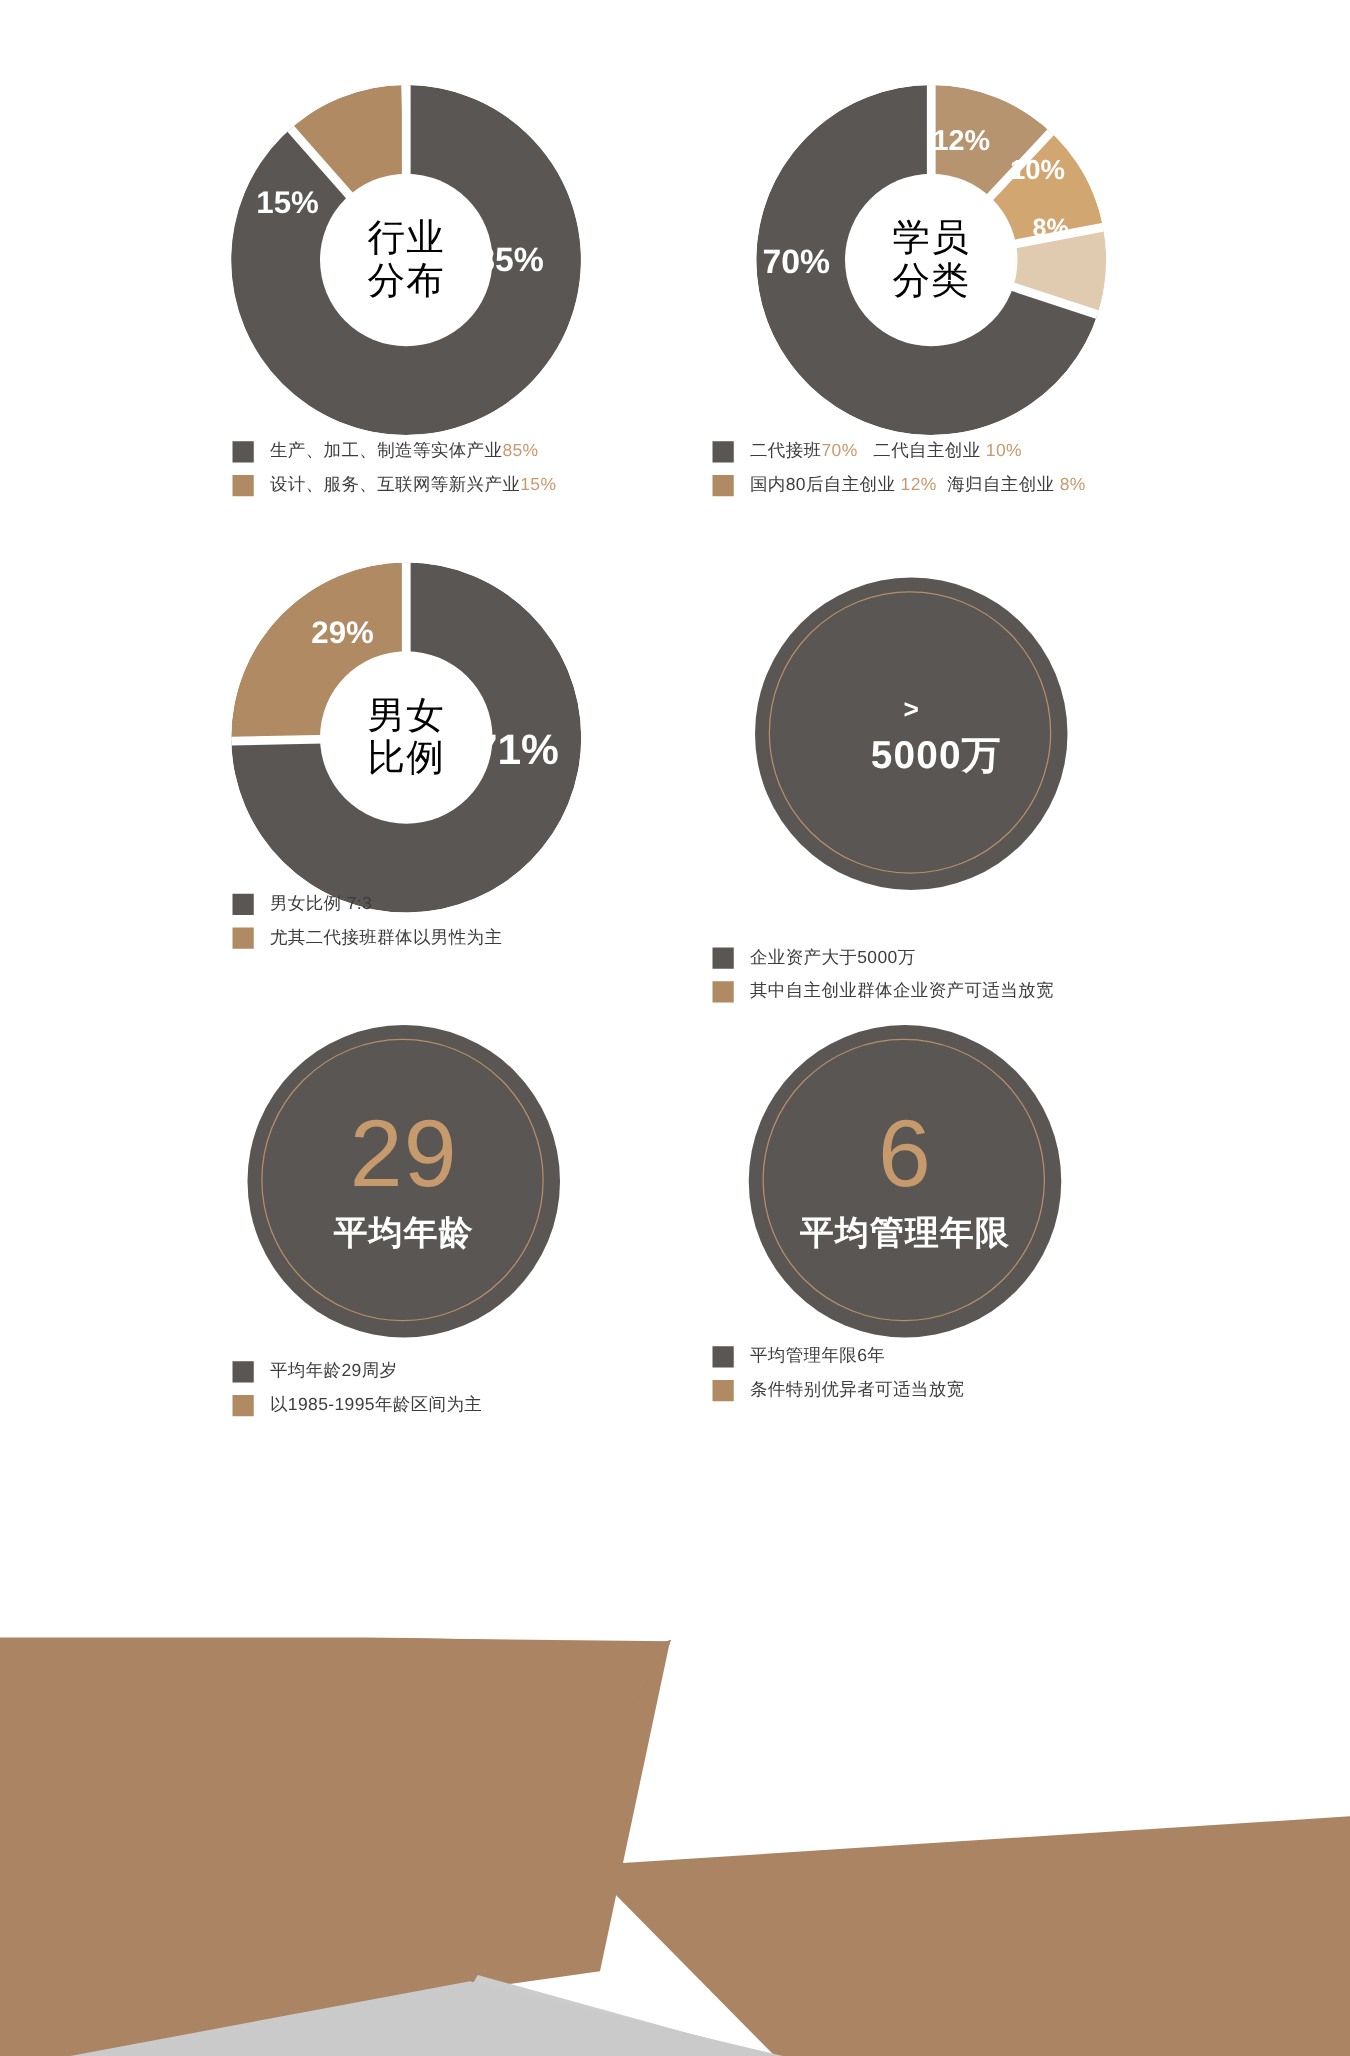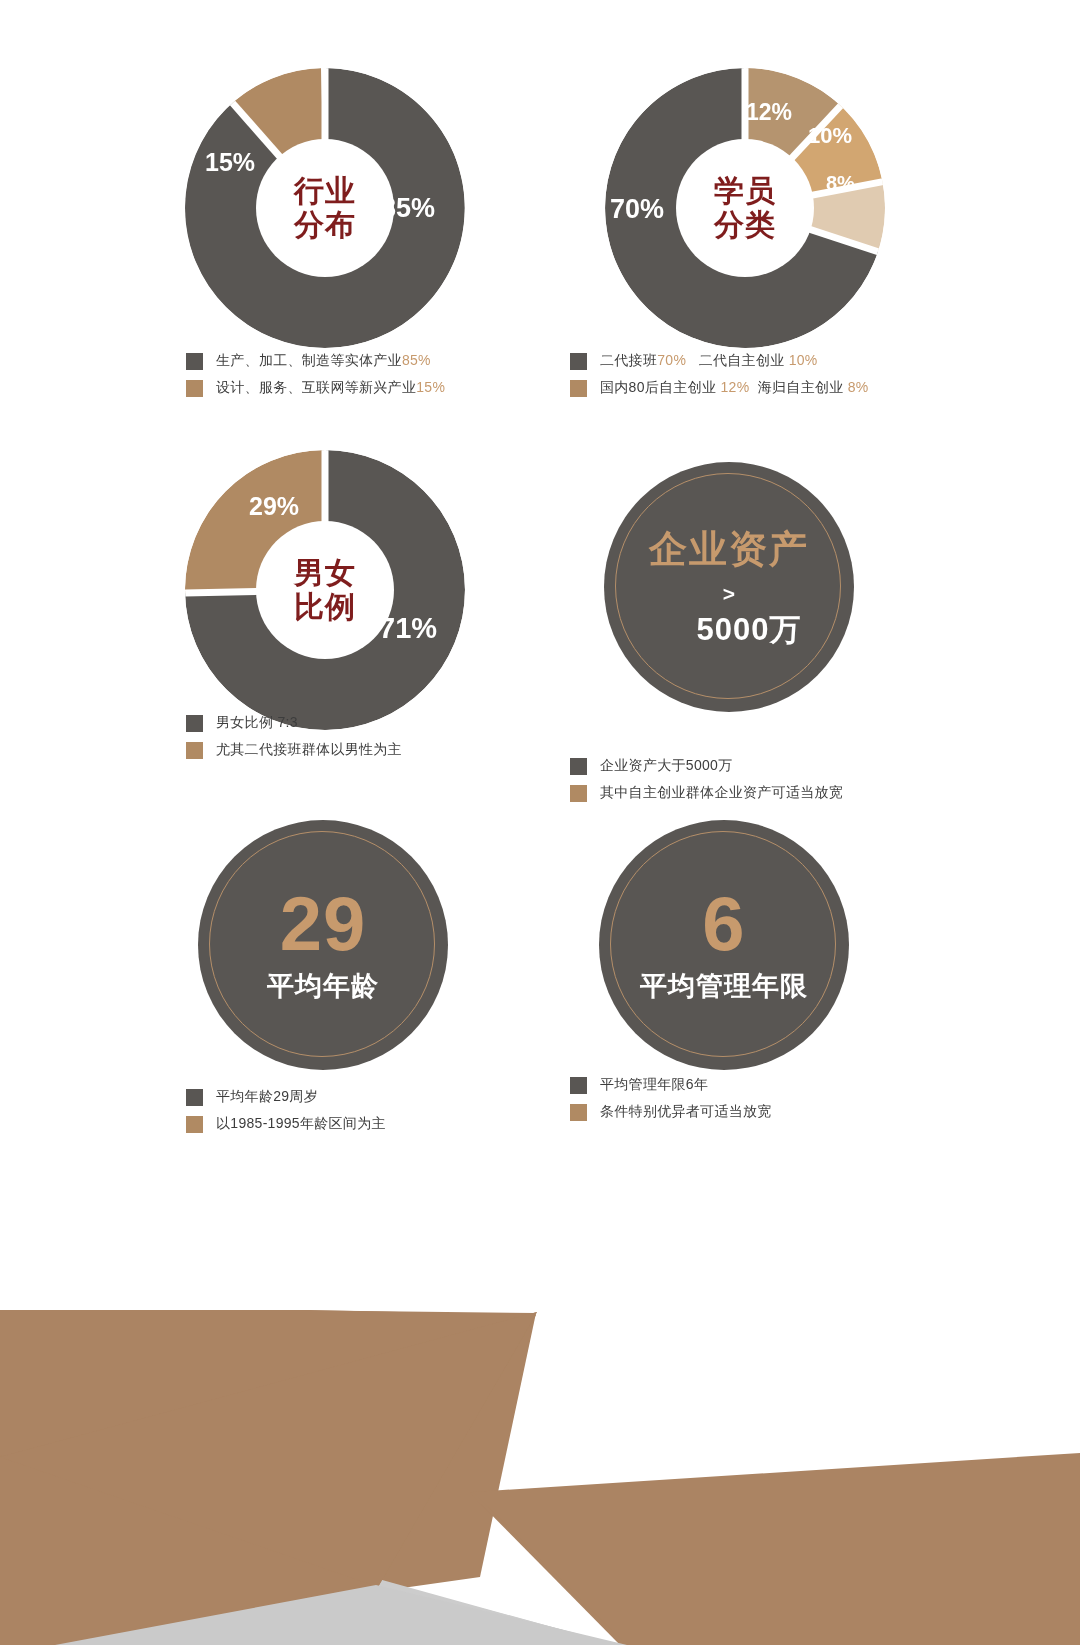--- a/index.html
+++ b/index.html
@@ -18,21 +18,21 @@
   .donut{
     position:absolute;left:0;top:0;width:280px;height:280px;border-radius:50%;
   }
   .donut-hole{
     position:absolute;left:50%;top:50%;transform:translate(-50%,-50%);
     width:138px;height:138px;border-radius:50%;background:#ffffff;
     display:flex;flex-direction:column;align-items:center;justify-content:center;
     line-height:1.12;
   }
   .donut-hole span{
-    font-size:30px;font-weight:700;color:#7f1d1d;letter-spacing:1px;
+    font-size:30px;font-weight:400;color:#000000;letter-spacing:1px;
   }
 
   .pct{
     position:absolute;color:#ffffff;font-weight:700;
     text-shadow:none;
     white-space:nowrap;
   }
 
   
   .statcircle{
@@ -48,21 +48,21 @@
   .stat-title{
     font-size:38px;font-weight:700;color:#c79a6d;letter-spacing:2px;z-index:2;
   }
   .stat-gt{
     font-size:21px;color:#ffffff;font-weight:600;margin:7px 0 3px;z-index:2;
   }
   .stat-value{
     font-size:31px;color:#ffffff;font-weight:700;letter-spacing:1px;z-index:2;margin-left:40px;
   }
   .stat-bignum{
-    font-size:76px;font-weight:700;color:#c79a6d;line-height:1;z-index:2;
+    font-size:76px;font-weight:400;color:#c79a6d;line-height:1;z-index:2;
     letter-spacing:1px;
   }
   .stat-caption{
     font-size:27px;font-weight:700;color:#ffffff;letter-spacing:1px;
     margin-top:6px;z-index:2;
   }
 
   
   .legend{position:absolute;}
   .legend-row{display:flex;align-items:center;margin-bottom:9px;}
@@ -156,29 +156,28 @@
         <path d="M 140 140 L 140 0 A 140 140 0 1 1 0 143 Z" fill="#595653"></path>
 
         <path d="M 140 140 L 0 143 A 140 140 0 0 1 140 0 Z" fill="#b08a63"></path>
         <line x1="140" y1="140" x2="140" y2="-4" stroke="#ffffff" stroke-width="7"></line>
         <line x1="140" y1="140" x2="-4" y2="143" stroke="#ffffff" stroke-width="7"></line>
       </svg>
       <div class="donut-hole">
         <span>男女</span>
         <span>比例</span>
       </div>
-      <div class="pct" style="left:194px;top:162px;font-size:29px;">71%</div>
+      <div class="pct" style="left:194px;top:131px;font-size:34px;">71%</div>
       <div class="pct" style="left:44px;top:42px;font-size:25px;margin-left:20px;">29%</div>
     </div>
   </div>
 
   <div class="block" style="left:604px;top:462px;">
     <div class="statcircle">
       <div class="ring"></div>
-      <div class="stat-title">企业资产</div>
       <div class="stat-gt">&gt;</div>
       <div class="stat-value">5000万</div>
     </div>
   </div>
 
   <div class="legend" style="left:186px;top:714px;">
     <div class="legend-row">
       <span class="swatch" style="background:#595653;"></span>
       <span class="legend-text">男女比例 7:3</span>
     </div>

